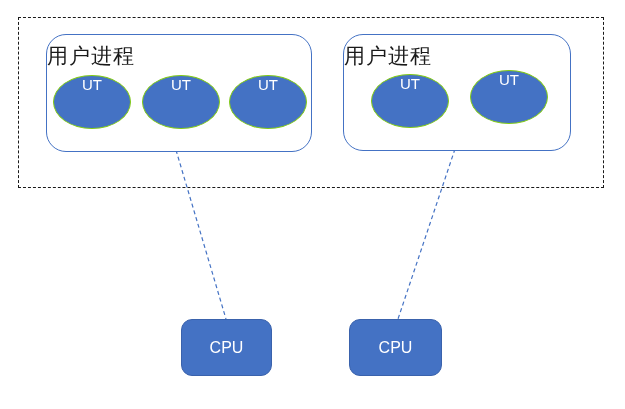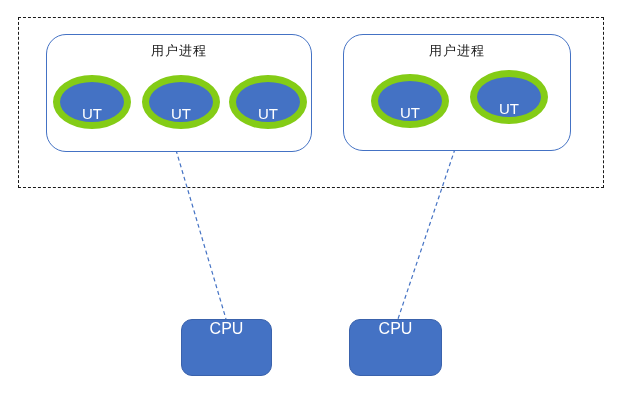--- a/index.html
+++ b/index.html
@@ -30,35 +30,34 @@
     border: 1.4px solid #4472C4;
     border-radius: 20px;
   }
   .process-box.box1 { left: 46px; top: 34px; width: 264px; height: 116px; }
   .process-box.box2 { left: 343px; top: 34px; width: 226px; height: 115px; }
   .process-title {
     position: absolute;
     left: 0;
     right: 0;
     top: 7px;
-    text-align: center;
-    font-size: 13px;
+    font-size: 21px;
     color: #1a1a1a;
     letter-spacing: 1px;
   }
   .ut-ellipse {
     position: absolute;
     width: 78px;
     height: 54px;
     border-radius: 50%;
     background: #4472C4;
-    border: 7px solid #84cc16;
+    border: 1px solid #84cc16;
     box-sizing: border-box;
     display: flex;
-    align-items: flex-end;
+    align-items: flex-start;
     justify-content: center;
     color: #ffffff;
     font-size: 15px;
   }
   .connector-svg {
     position: absolute;
     left: 0;
     top: 0;
     width: 625px;
     height: 409px;
@@ -66,21 +65,21 @@
   }
   .cpu-box {
     position: absolute;
     width: 91px;
     height: 57px;
     background: #4472C4;
     border: 1px solid #3A62AC;
     box-sizing: border-box;
     border-radius: 11px;
     display: flex;
-    align-items: flex-start;
+    align-items: center;
     justify-content: center;
     color: #ffffff;
     font-size: 16px;
   }
   .cpu-box.cpu1 { left: 181px; top: 319px; }
   .cpu-box.cpu2 { left: 349px; top: 319px; width: 93px; }
   .watermark {
     position: absolute;
     right: 5px;
     bottom: 7px;

